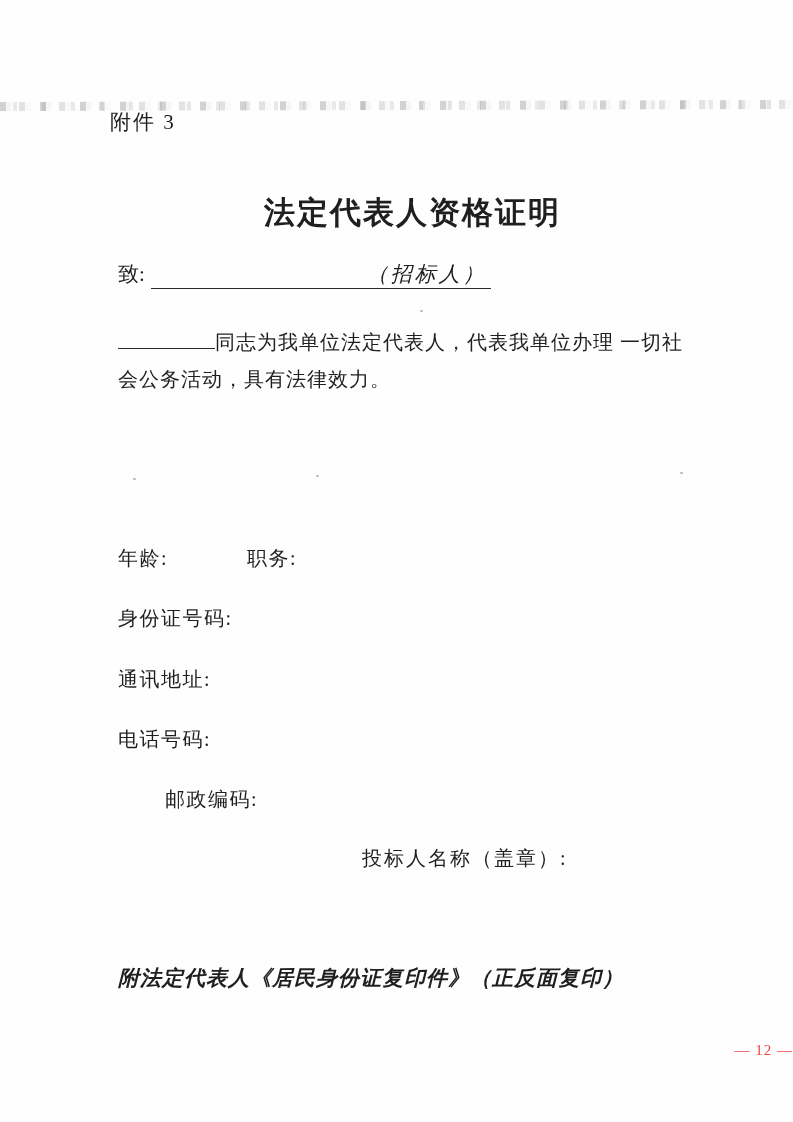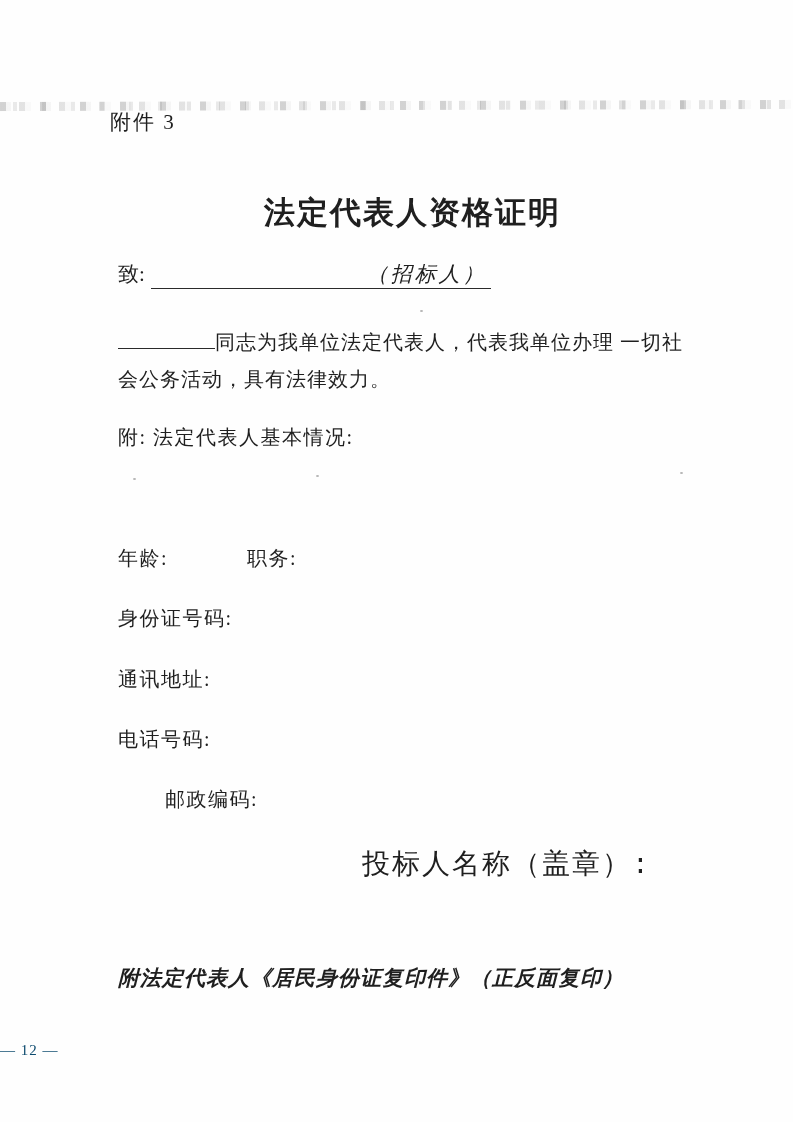--- a/index.html
+++ b/index.html
@@ -109,46 +109,45 @@
   }
   .t-heading   { top: 424px; }
   .t-row-name  { top: 486px; }
   .t-row-age   { top: 545px; }
   .t-id        { top: 605px; }
   .t-address   { top: 666px; }
   .t-phone     { top: 726px; }
   .t-postal    { top: 786px; margin-left: 47px; }
   .sig-line {
     position: absolute;
-    font-size: 28px;
+    font-size: 20px;
     letter-spacing: 2px;
     white-space: nowrap;
-    font-family: Liberation Mono, monospace;
   }
   .sig-bidder    { left: 362px; top: 845px; }
   .sig-legalrep  { left: 311px; top: 905px; }
   .footer-note {
     position: absolute;
     left: 118px;
     top: 964px;
     font-size: 21px;
     font-weight: bold;
     letter-spacing: 1px;
     white-space: nowrap;
     font-style: italic;
   }
   .page-number {
     position: absolute;
     left: 0;
     top: 1042px;
     width: 100%;
-    text-align: left;
+    text-align: right;
     font-size: 15px;
     letter-spacing: 1px;
-    color: #0c4a6e;
+    color: #ef4444;
     font-family: "Liberation Serif", "DejaVu Serif", serif;
   }
 </style>
 </head>
 <body>
 
 <div class="page">
 
   <div class="noise-band"></div>
   <div class="speck" style="left:133px; top:478px;"></div>
@@ -162,21 +161,20 @@
 
   <div class="to-line">
     <span>致:</span><span class="to-blank"><span>（招标人）</span></span>
   </div>
 
   <div class="declaration">
     <span class="name-blank"></span><span>同志为我单位法定代表人，代表我单位办理</span>
     <span>一切社会公务活动，具有法律效力。</span>
   </div>
 
-  <div class="line t-heading">附: 法定代表人基本情况:</div>
 
 
   <div class="line t-row-age">
     <span class="cell-left">年龄:</span><span>职务:</span>
   </div>
 
   <div class="line t-id">身份证号码:</div>
 
   <div class="line t-address">通讯地址:</div>
 

